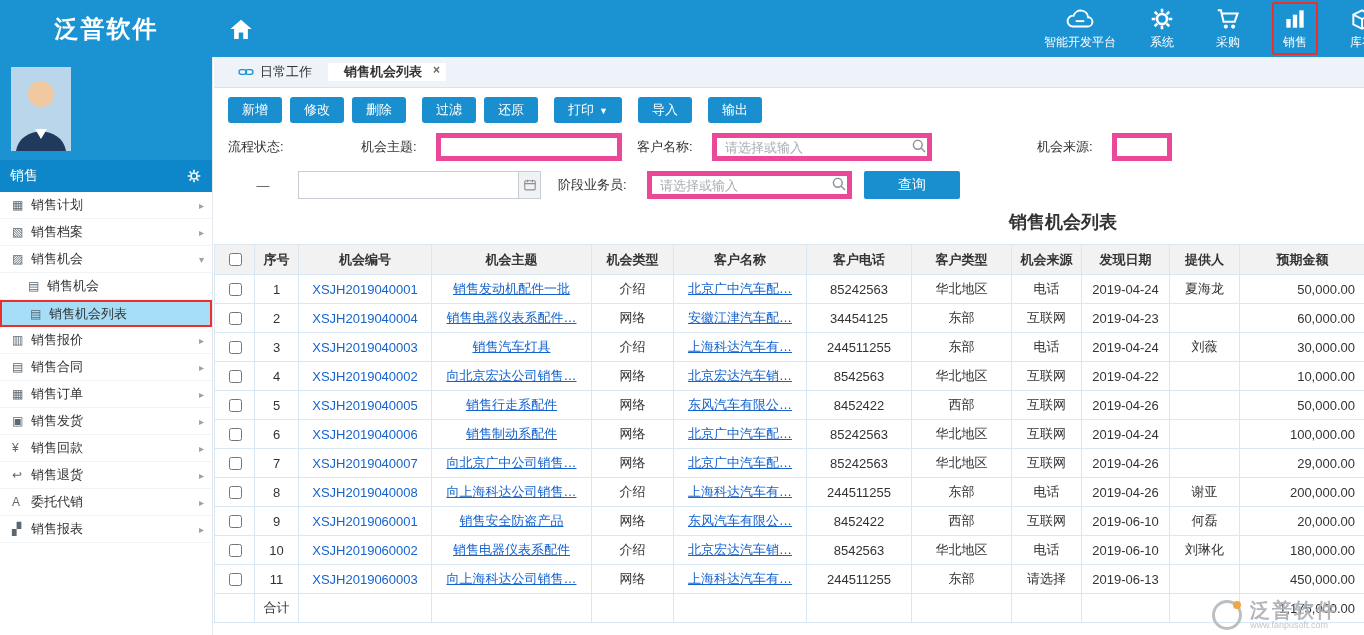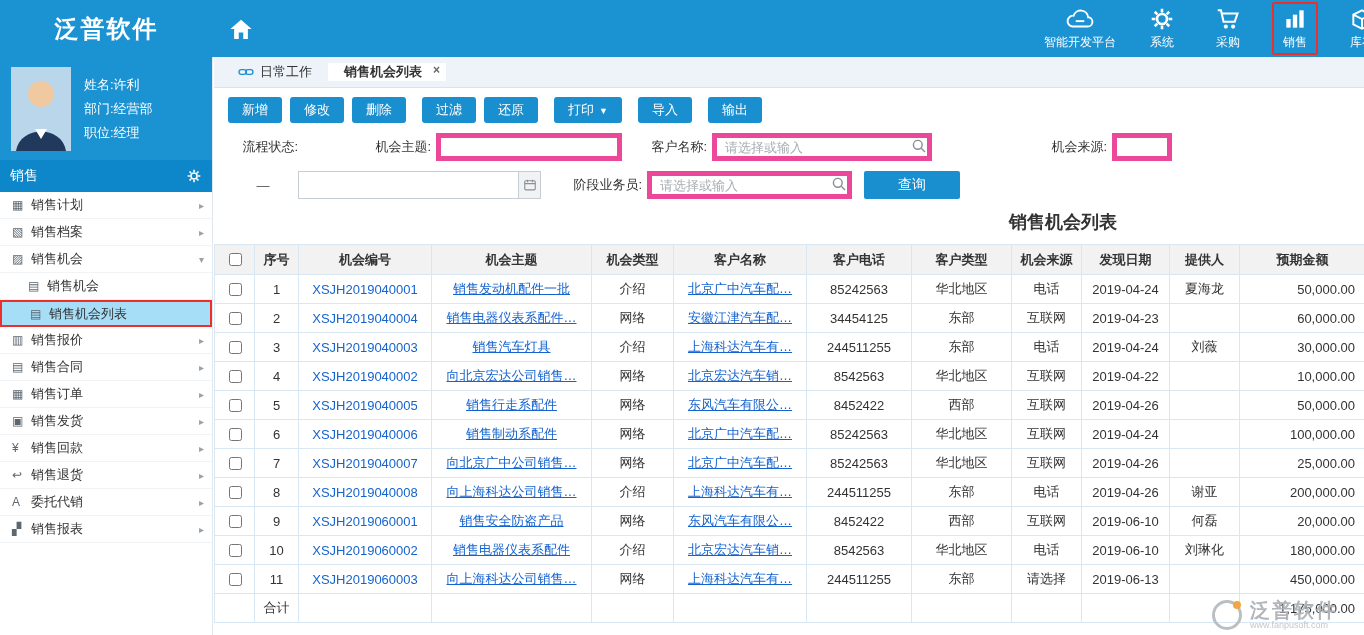--- a/index.html
+++ b/index.html
@@ -52,21 +52,21 @@
   .tab .ticon { width:16px; height:12px; }
 
   .toolbar { padding:9px 0 9px 14px; display:flex; align-items:center; }
   .tbtn { height:26px; padding:0 14px; background:#1a8fd0; border:none; color:#fff; font-size:13px;
           border-radius:3px; margin-right:8px; cursor:pointer; font-family:inherit; white-space:nowrap; }
   .ggap { margin-left:8px; }
   .tbtn .caret { font-size:9px; margin-left:5px; }
 
   .filters { padding-left:14px; font-size:13px; color:#333; }
   .frow { display:flex; align-items:center; height:30px; margin-bottom:8px; }
-  .flabel { width:70px; text-align:right; margin-right:5px; white-space:nowrap; }
+  .flabel { width:70px; margin-right:5px; white-space:nowrap; }
   .flabel.wide { width:84px; }
   .dash { width:70px; text-align:center; color:#555; }
   .select { position:relative; width:243px; height:28px; border:1px solid #c6cdd4; background:#fff;
             line-height:26px; padding-left:8px; cursor:pointer; }
   .caretbox { position:absolute; right:0; top:0; width:22px; height:26px; background:#f1f2f4;
               border-left:1px solid #c6cdd4; text-align:center; color:#777; font-size:9px; line-height:26px; }
   .iconbox { position:absolute; right:5px; top:5px; width:16px; height:16px; }
   .fin { height:28px; border:5px solid #ec4899; padding:0 8px; font-size:13px; font-family:inherit; color:#333; background:#fff; }
   .fin::placeholder { color:#a7adb3; }
   .inwrap { position:relative; }
@@ -162,25 +162,20 @@
 
   <aside class="sidebar">
     <div class="user-card">
       <div class="avatar">
         <svg viewBox="0 0 60 84" width="62" height="84">
             <rect width="60" height="84" fill="#b9d6ea"></rect>
             <circle cx="30" cy="27" r="13" fill="#f0c9a0"></circle>
             <path d="M5 84 C9 58 51 58 55 84 Z" fill="#21395c"></path>
             <path d="M24 62 L30 72 L36 62 Z" fill="#fff"></path>
           </svg>
-      </div>
-      <div class="user-lines">
-        <div>姓名:许利</div>
-        <div>部门:经营部</div>
-        <div>职位:经理</div>
       </div>
     </div>
     <div class="section-bar">
       <span>销售</span>
       <span class="section-gear">
         <svg viewBox="0 0 24 24" width="16" height="16">
             <g stroke="#fff" stroke-width="2.4" fill="none">
               <circle cx="12" cy="12" r="4.6"></circle>
               <path d="M12 2.5v3.4M12 18.1v3.4M2.5 12h3.4M18.1 12h3.4M5.3 5.3l2.4 2.4M16.3 16.3l2.4 2.4M18.7 5.3l-2.4 2.4M7.7 16.3l-2.4 2.4"></path>
             </g>
@@ -456,21 +451,21 @@
     <td>7</td>
     <td><a class="lnk">XSJH2019040007</a></td>
     <td><a class="lnk u">向北京广中公司销售…</a></td>
     <td>网络</td>
     <td><a class="lnk u">北京广中汽车配…</a></td>
     <td>85242563</td>
     <td>华北地区</td>
     <td>互联网</td>
     <td>2019-04-26</td>
     <td></td>
-    <td class="amount">25,000.00</td>
+    <td class="amount">29,000.00</td>
   </tr>
 
   <tr>
     <td><input type="checkbox" style=""></td>
     <td>8</td>
     <td><a class="lnk">XSJH2019040008</a></td>
     <td><a class="lnk u">向上海科达公司销售…</a></td>
     <td>介绍</td>
     <td><a class="lnk u">上海科达汽车有…</a></td>
     <td>244511255</td>

